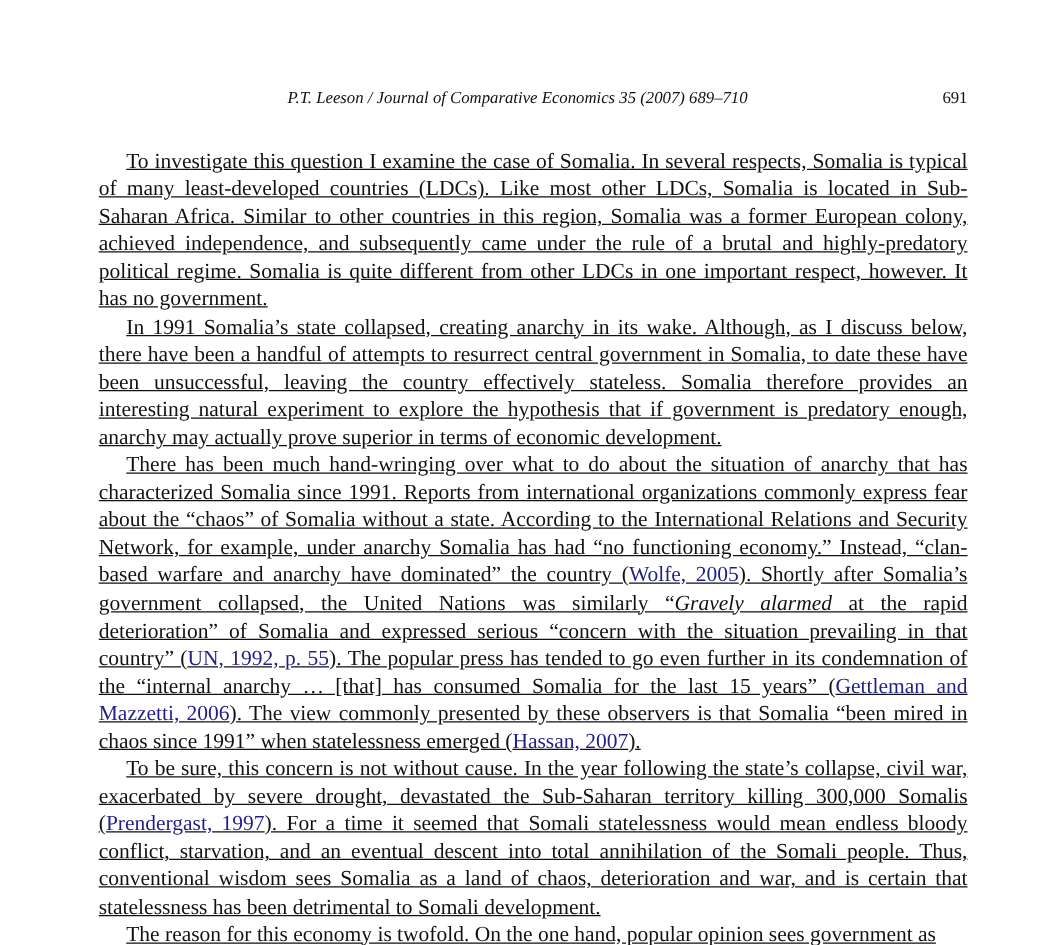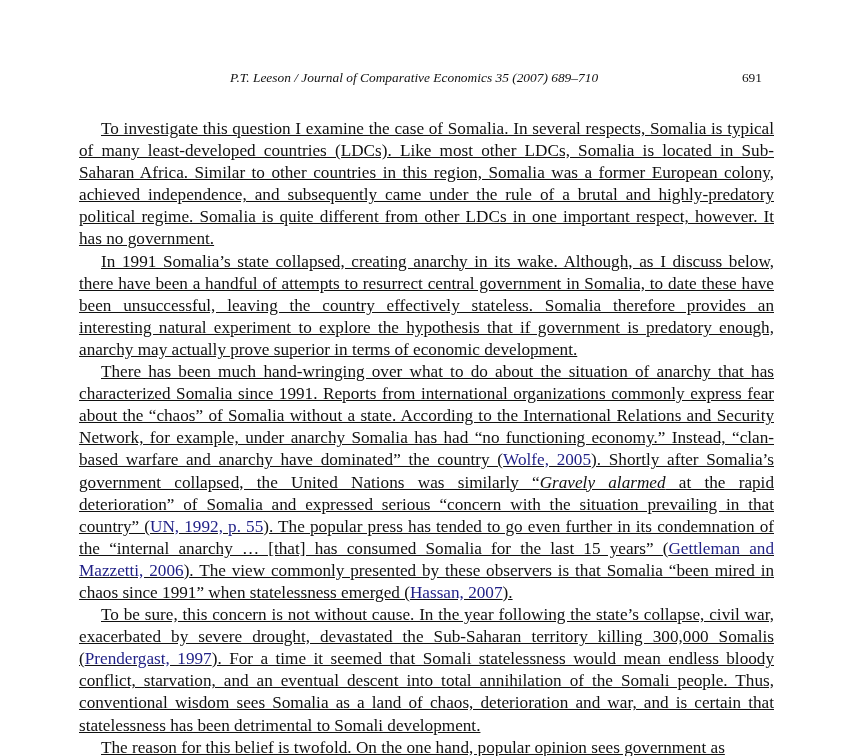--- a/index.html
+++ b/index.html
@@ -7,21 +7,21 @@
   .page {
     position: absolute; left: 0; top: 0; width: 786px; height: 756px;
     font-family: "Liberation Serif", "DejaVu Serif", serif;
     color: #111111;
   }
   .running-head {
     position: absolute; top: 69px; left: 230px; width: 544px;
     font-size: 13.4px; line-height: 18px;
   }
   .running-head .journal { font-style: italic; }
-  .running-head .pageno { position: absolute; right: 12px; top: 0; font-style: normal; margin-left: 18px; }
+  .running-head .pageno { position: absolute; right: 0; top: 0; font-style: normal; margin-left: 18px; }
   .body-text {
     position: absolute; left: 79px; top: 118px; width: 695px;
     font-size: 17.2px; line-height: 22.1px;
     text-align: justify;
   }
   .body-text p { margin: 0; text-indent: 22px; hyphens: manual; text-decoration: underline; }
   .cite { color: #1f1f86; text-decoration: none; }
   em { font-style: italic; margin-top: 36px; }
 </style>
 </head>
@@ -35,15 +35,15 @@
 
   <div class="body-text">
     <p><span>To investigate this question I examine the case of Somalia. In several respects, Somalia is typical of many least-developed countries (LDCs). Like most other LDCs, Somalia is located in Sub-Saharan Africa. Similar to other countries in this region, Somalia was a former European colony, achieved independence, and subsequently came under the rule of a brutal and highly-predatory political regime. Somalia is quite different from other LDCs in one important respect, however. It has no government.</span></p>
 
     <p><span>In 1991 Somalia’s state collapsed, creating anarchy in its wake. Although, as I discuss below, there have been a handful of attempts to resurrect central government in Somalia, to date these have been unsuccessful, leaving the country effectively stateless. Somalia therefore provides an interesting natural experiment to explore the hypothesis that if government is predatory enough, anarchy may actually prove superior in terms of economic development.</span></p>
 
     <p><span>There has been much hand-wringing over what to do about the situation of anarchy that has characterized Somalia since 1991. Reports from international organizations commonly express fear about the “chaos” of Somalia without a state. According to the International Relations and Security Network, for example, under anarchy Somalia has had “no functioning economy.” Instead, “clan-based warfare and anarchy have dominated” the country (</span><a class="cite">Wolfe, 2005</a><span>). Shortly after Somalia’s government collapsed, the United Nations was similarly “</span><em>Gravely alarmed</em><span> at the rapid deterioration” of Somalia and expressed serious “concern with the situation prevailing in that country” (</span><a class="cite">UN, 1992, p. 55</a><span>). The popular press has tended to go even further in its condemnation of the “internal anarchy … [that] has consumed Somalia for the last 15 years” (</span><a class="cite">Gettleman and Mazzetti, 2006</a><span>). The view commonly presented by these observers is that Somalia “been mired in chaos since 1991” when statelessness emerged (</span><a class="cite">Hassan, 2007</a><span>).</span></p>
 
     <p><span>To be sure, this concern is not without cause. In the year following the state’s collapse, civil war, exacerbated by severe drought, devastated the Sub-Saharan territory killing 300,000 Somalis (</span><a class="cite">Prendergast, 1997</a><span>). For a time it seemed that Somali statelessness would mean endless bloody conflict, starvation, and an eventual descent into total annihilation of the Somali people. Thus, conventional wisdom sees Somalia as a land of chaos, deterioration and war, and is certain that statelessness has been detrimental to Somali development.</span></p>
 
-    <p><span>The reason for this belief is twofold. On the one hand, popular opinion sees government as</span></p>
+    <p><span>The reason for this economy is twofold. On the one hand, popular opinion sees government as</span></p>
   </div>
 </div>
 
 </body></html>

